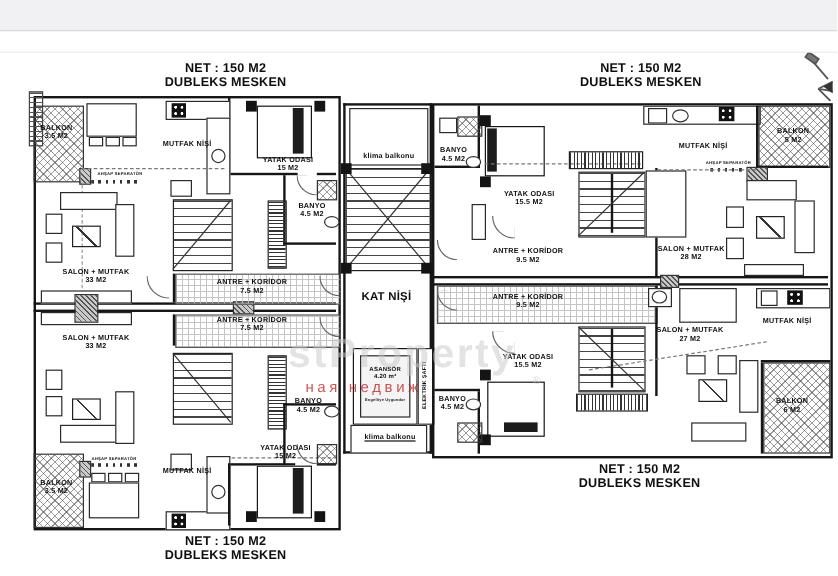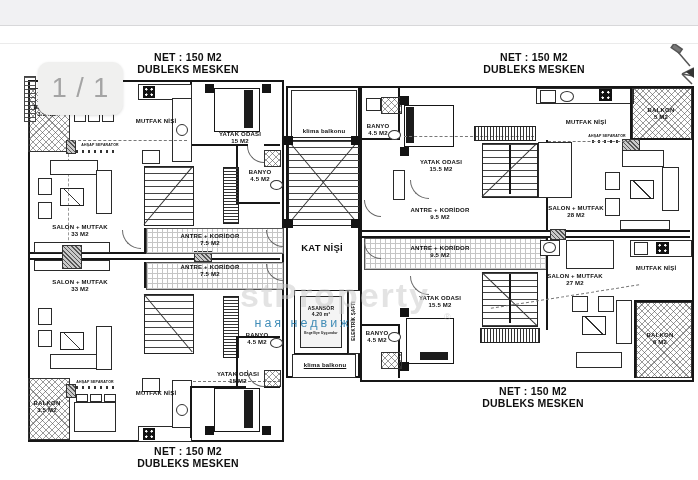--- a/index.html
+++ b/index.html
@@ -41,21 +41,21 @@
   .bedk{position:absolute;background:#1c1c1c}
   .lbl{position:absolute;transform:translateX(-50%);text-align:center;font-weight:700;color:#0f0f0f;
        white-space:pre-line;line-height:1.18;letter-spacing:.2px;z-index:12}
   .badge{position:absolute;left:38px;top:62px;width:85px;height:53px;border-radius:11px;background:#f0f0ef;
          color:#a4a4a4;font-size:27px;display:flex;align-items:center;justify-content:center;
          letter-spacing:1px;box-shadow:0 1px 3px rgba(0,0,0,.13);z-index:50}
   .wm-logo{position:absolute;left:335px;top:251px;transform:translate(-50%,-50%);font-size:34px;font-weight:700;
          color:#c9c9c9;opacity:.5;letter-spacing:2px;z-index:40;pointer-events:none}
   .wm-reg{position:absolute;left:444px;top:268px;font-size:9px;color:#c9c9c9;opacity:.7;z-index:40;pointer-events:none}
   .wm-tag{position:absolute;left:303px;top:279px;transform:translate(-50%,-50%);font-size:12.5px;
-         color:#0369a1;opacity:.75;letter-spacing:3px;z-index:40;pointer-events:none}
+         color:#b91c1c;opacity:.75;letter-spacing:3px;z-index:40;pointer-events:none}
 </style>
 </head>
 <body>
 
 <div class="stage">
   <div class="topbar"></div>
   <div class="hline"></div>
 
   <div class="s" style="left:0;top:44px;width:698px;height:436px">
 
@@ -319,14 +319,13 @@
 27 M2</div>
         <div class="lbl" style="left: 440px; top: 251px; font-size: 6px;">YATAK ODASI
 15.5 M2</div>
         <div class="lbl" style="left: 377px; top: 286px; font-size: 6px;">BANYO
 4.5 M2</div>
         <div class="lbl" style="left: 660px; top: 288px; font-size: 6px;">BALKON
 6 M2</div>
       </div>
   </div>
 
-  <div class="badge">1 / 1</div>
 </div>
 
 </body></html>

